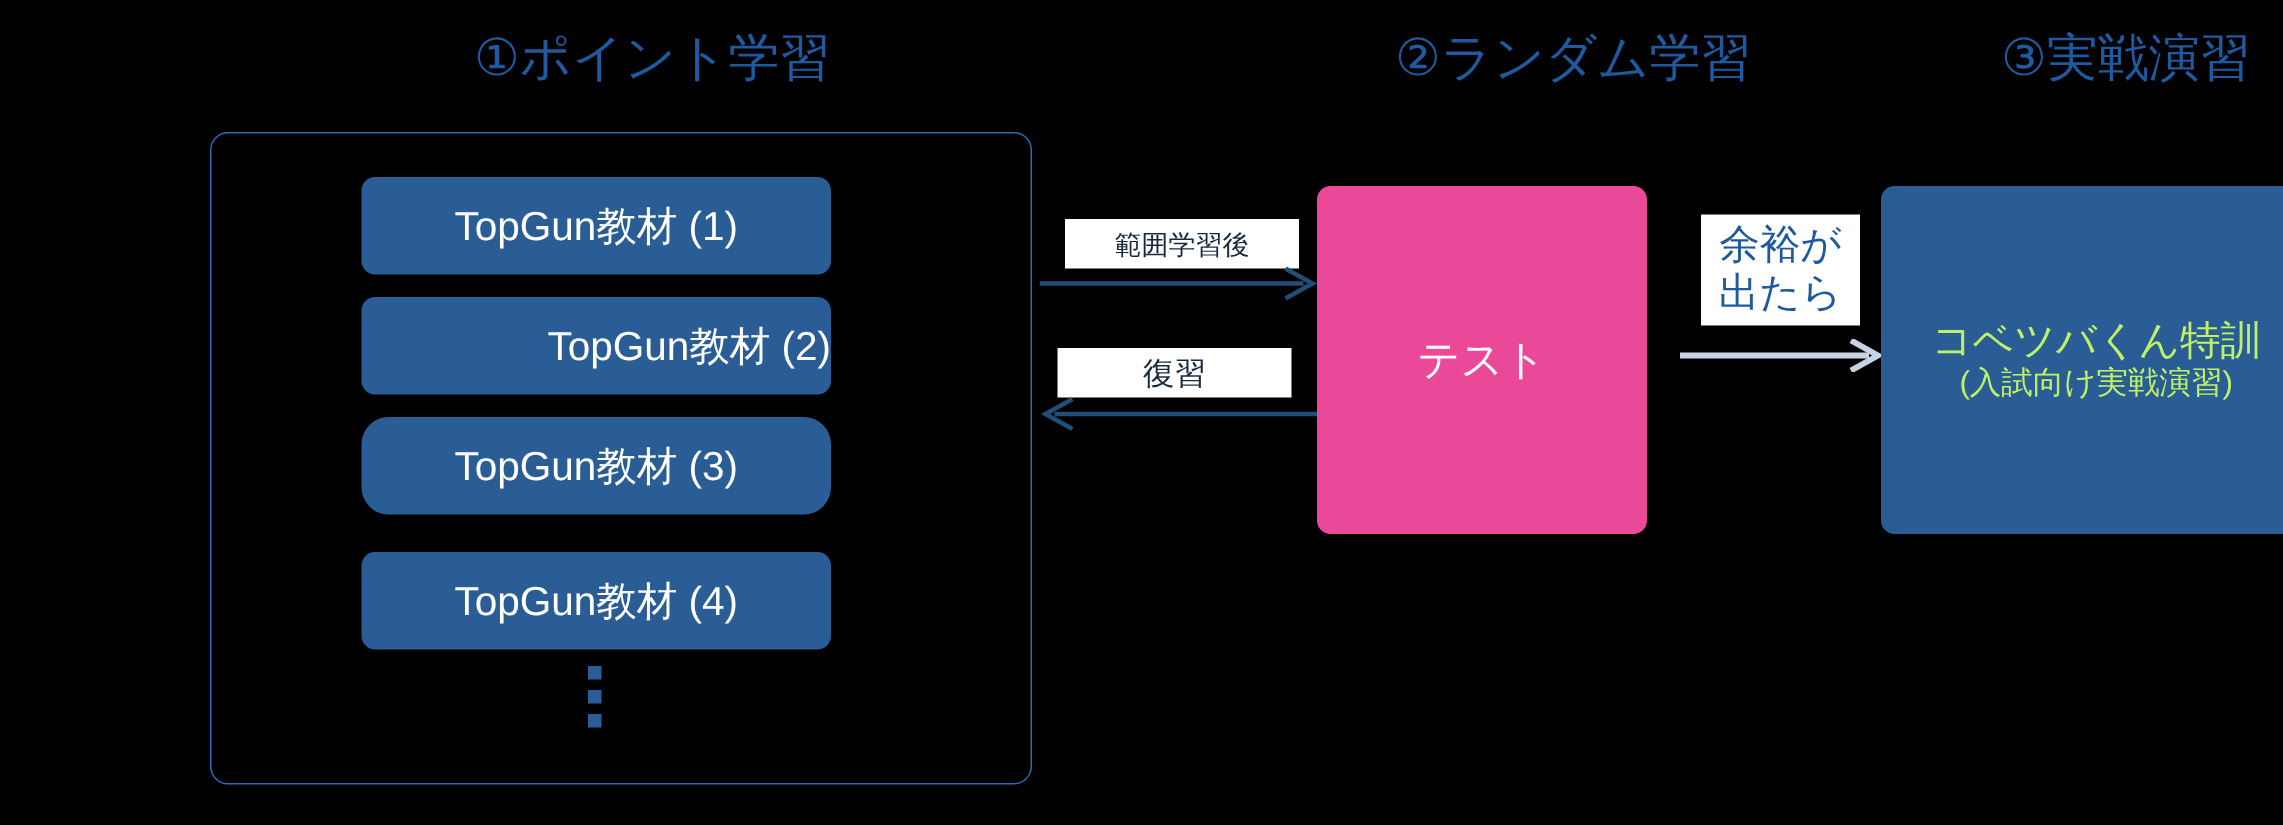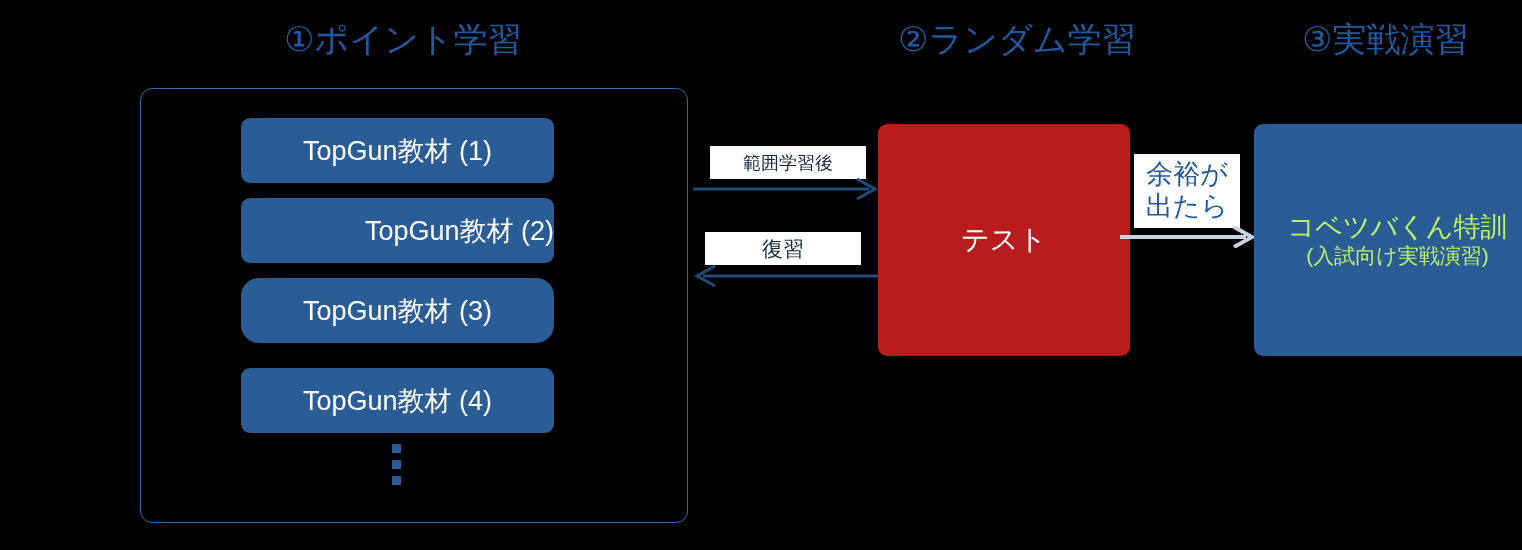--- a/index.html
+++ b/index.html
@@ -6,21 +6,21 @@
   body{
     width:1522px;height:550px;position:relative;overflow:hidden;
     font-family:"Liberation Sans","DejaVu Sans",sans-serif;
     background:#000000;
   }
   .stage{position:absolute;inset:0;}
 
   
   .heading{
     position:absolute;color:#1F5AA0;font-size:34px;line-height:1;
-    white-space:nowrap;font-weight:400;letter-spacing:0px;
+    white-space:nowrap;font-weight:400;letter-spacing:0px;margin-left:32px;
   }
   #heading-1{left:284px;top:22px;}
   #heading-2{left:898px;top:22px;}
   #heading-3{left:1302px;top:22px;}
 
   
   .group-box{
     position:absolute;left:140px;top:88px;width:548px;height:435px;
     border:1.5px solid #2E6BB0;border-radius:12px;background:transparent;
     box-sizing:border-box;
@@ -40,22 +40,22 @@
 
   .ellipsis{
     position:absolute;left:391px;top:444px;width:11px;height:41px;
     display:flex;flex-direction:column;justify-content:space-between;
     align-items:center;
   }
   .ellipsis span{display:block;width:9px;height:9px;background:#2A5C96;}
 
   
   .test-box{
-    position:absolute;left:878px;top:124px;width:252px;height:232px;
-    background:#b91c1c;border-radius:9px;
+    position:absolute;left:878px;top:124px;width:220px;height:232px;
+    background:#ec4899;border-radius:9px;
     display:flex;align-items:center;justify-content:center;
     color:#FFFFFF;font-size:28px;
   }
 
   
   .special-box{
     position:absolute;left:1254px;top:124px;width:287px;height:232px;
     background:#2A5C96;border-radius:9px;
     display:flex;flex-direction:column;align-items:center;justify-content:center;
     color:#bef264;text-align:center;line-height:1.18;
@@ -78,21 +78,21 @@
   }
   #label-forward{
     left:710px;top:146px;width:156px;height:33px;
     color:#16293D;font-size:18px;
   }
   #label-back{
     left:705px;top:232px;width:156px;height:33px;
     color:#16293D;font-size:21px;
   }
   #label-bonus{
-    left:1134px;top:154px;width:106px;height:74px;
+    left:1134px;top:143px;width:106px;height:74px;
     color:#1F5AA0;font-size:27px;flex-direction:column;line-height:1.18;
   }
 </style>
 </head>
 <body>
 
 <div class="stage">
 
   <div class="heading" id="heading-1">①ポイント学習</div>
   <div class="heading" id="heading-2">②ランダム学習</div>

